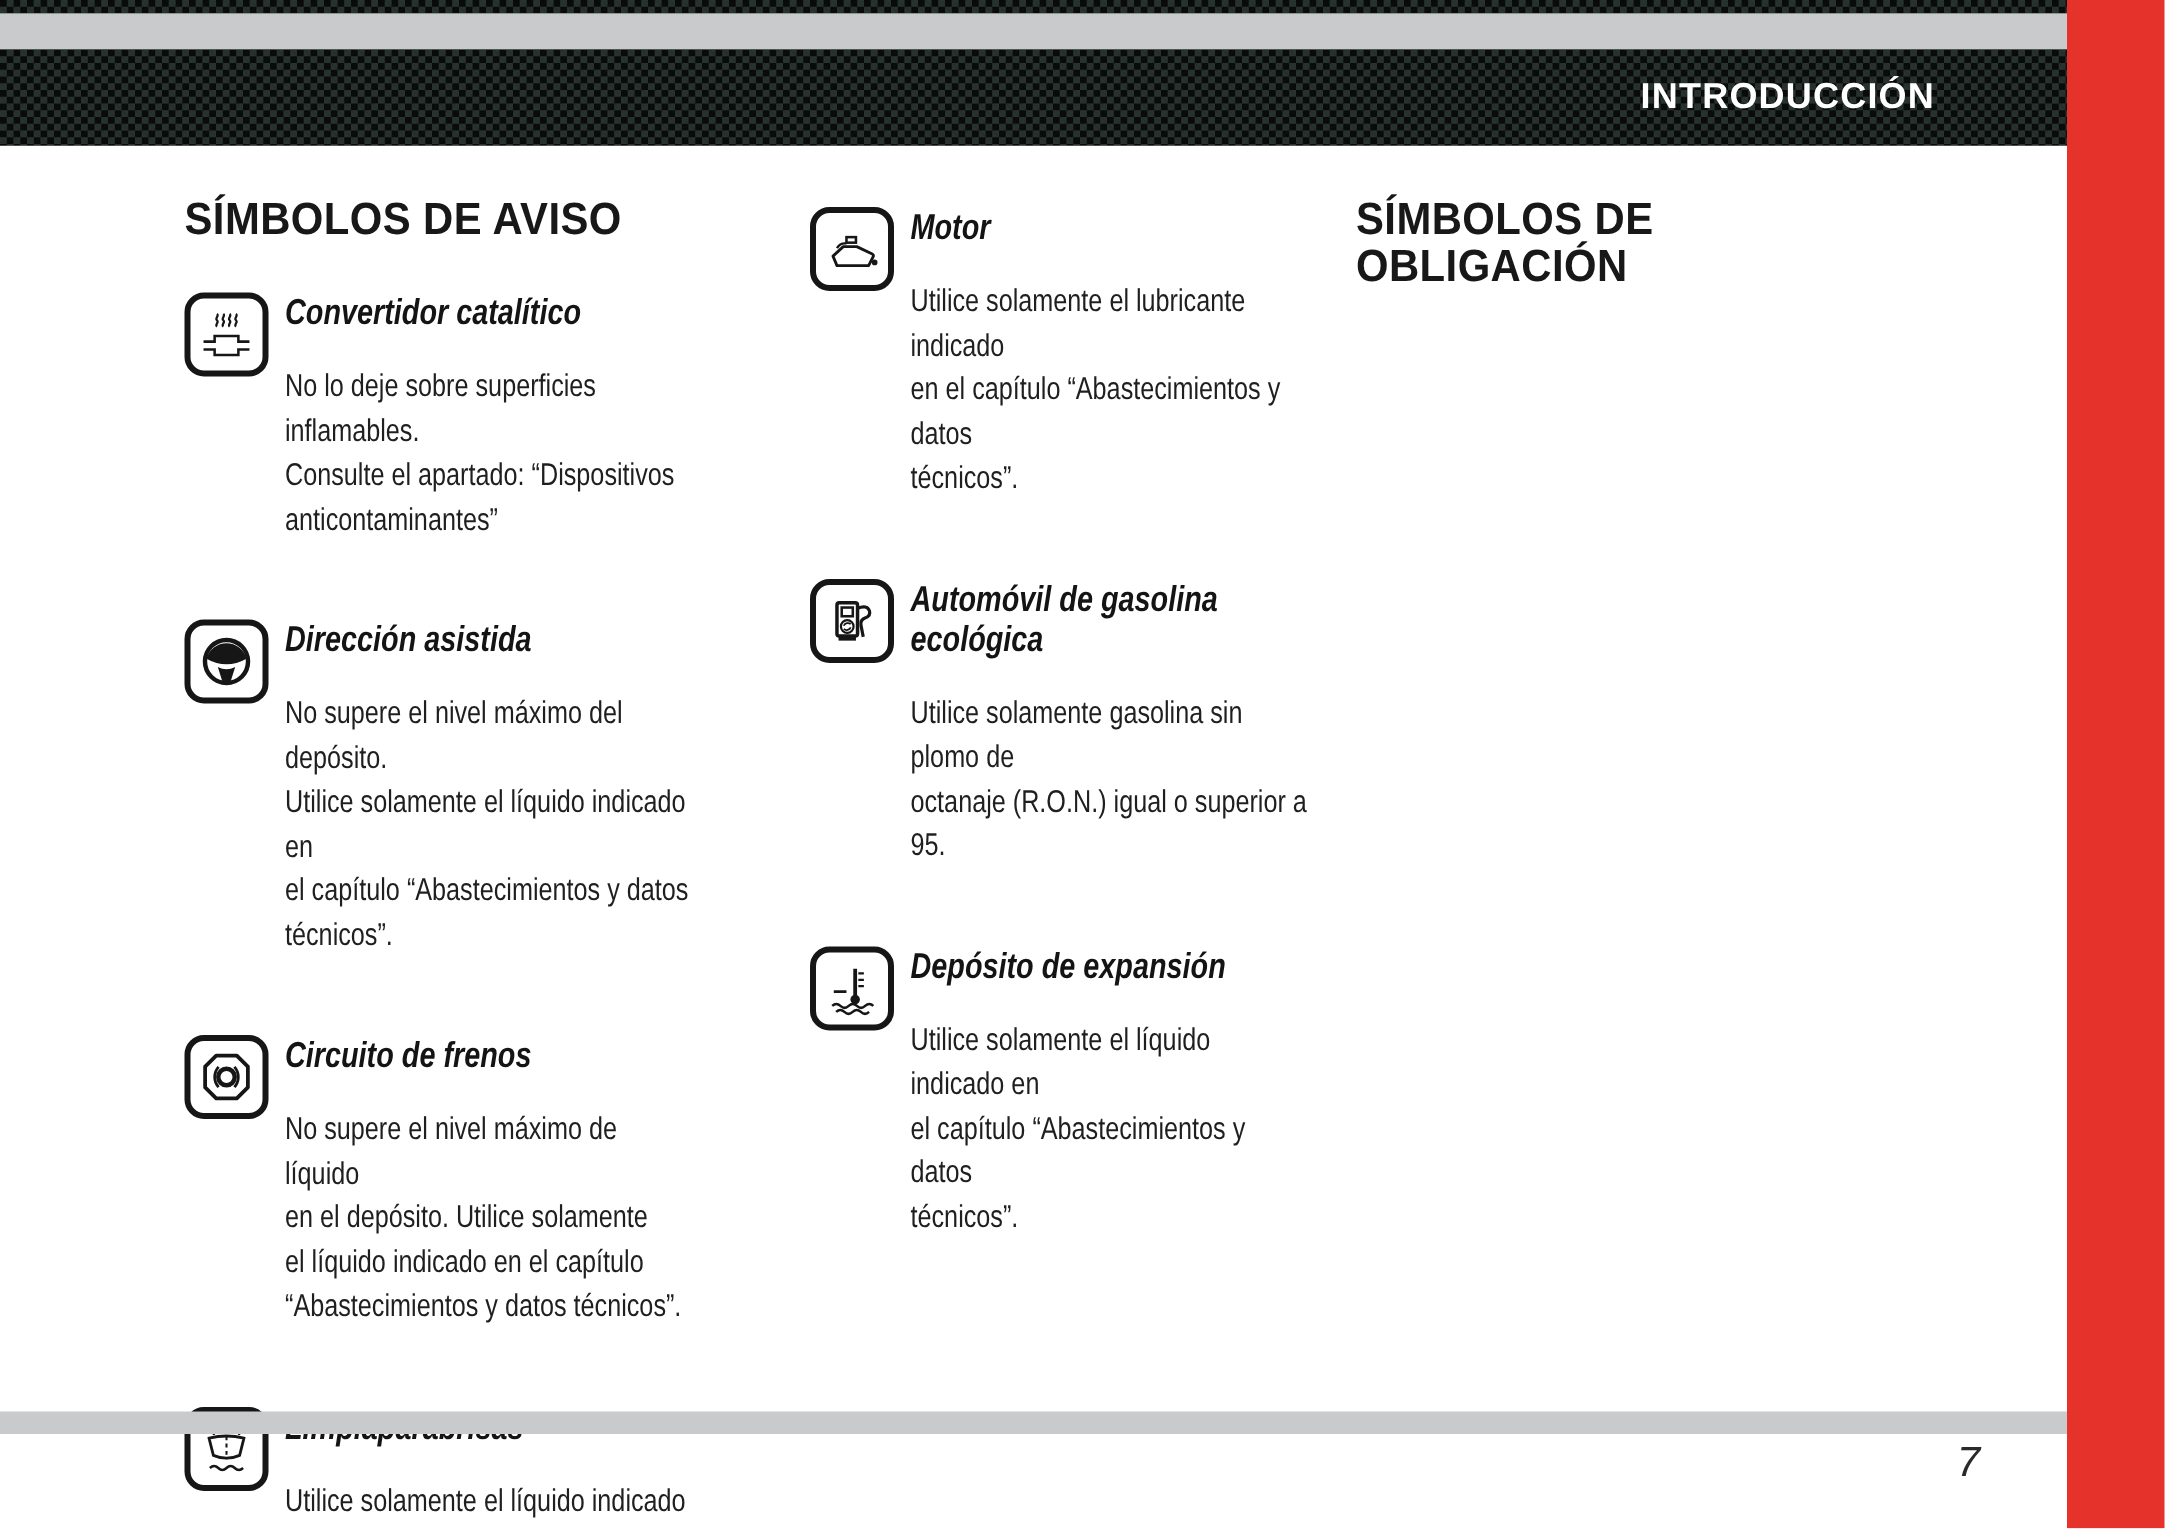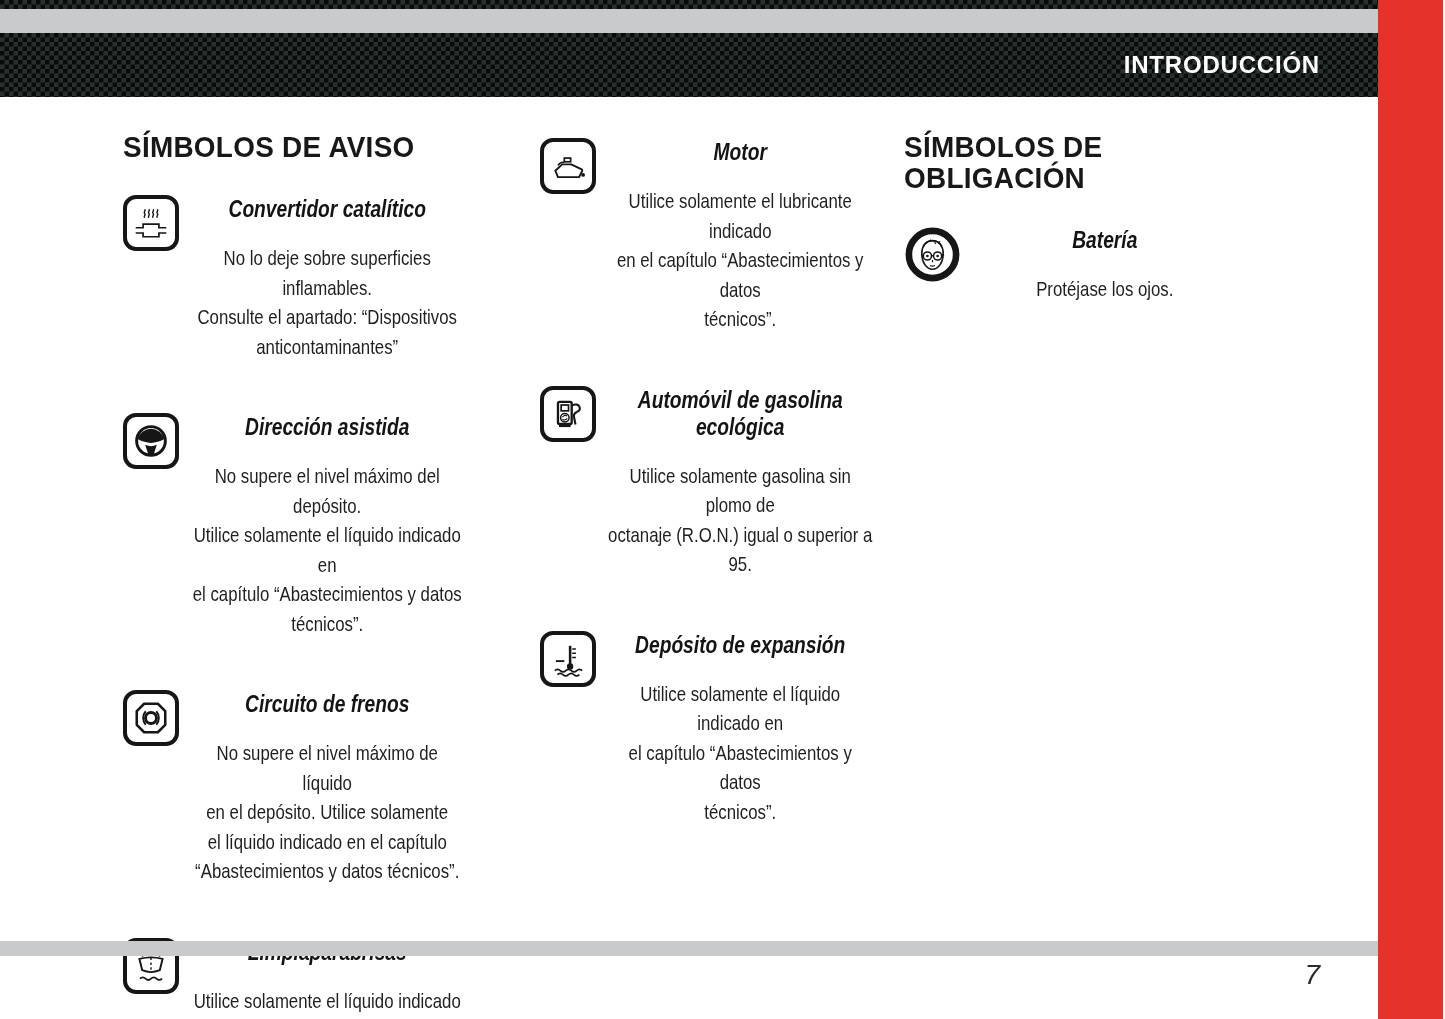--- a/index.html
+++ b/index.html
@@ -18,38 +18,38 @@
     background-size:9px 9px;
     background-position:0 0,4.5px 4.5px,0 0,4.5px 4.5px;
   }
   .strip-top-thin{position:absolute;top:0;left:0;width:1378px;height:9px;}
   .gray-strip{position:absolute;left:0;width:1378px;background:#c8cacc;}
   .gray-top{top:9px;height:24px;}
   .gray-bottom{top:941px;height:15px;}
   .header-band{
     position:absolute;top:33px;left:0;width:1378px;height:64px;
     display:flex;align-items:center;justify-content:flex-end;
-    padding-right:58px;box-sizing:border-box;
+    padding-right:88px;box-sizing:border-box;
   }
   .header-title{
     color:#ffffff;font-weight:700;font-size:24px;letter-spacing:.8px;
   }
   .red-bar{position:absolute;top:0;left:1378px;width:65px;height:1019px;background:#e5322b;}
 
   
   .col{position:absolute;}
   .col1{left:123px;top:131px;width:410px;}
   .col2{left:540px;top:138px;width:400px;}
   .col3{left:904px;top:131px;width:400px;}
   .section-heading{
     font-weight:900;font-size:30px;line-height:31px;color:#181818;
     letter-spacing:.3px;margin:0 0 33px 0;white-space:pre-line;
     transform:scaleX(.93);transform-origin:left top;
   }
-  .item{display:flex;align-items:flex-start;margin-bottom:31px;text-align:center;}
+  .item{display:flex;align-items:flex-start;margin-bottom:31px;}
   .icon-frame{
     width:48px;height:48px;flex:none;background:#fff;
     border:4.5px solid #161616;border-radius:13px;
     display:flex;align-items:center;justify-content:center;
   }
   .icon-circle{width:57px;height:57px;flex:none;}
   .item-body{margin-left:11px;transform:scaleX(.8);transform-origin:left top;width:450px;}
   .item-title{
     font-style:italic;font-weight:700;font-size:24px;line-height:27px;
     color:#141414;margin:0 0 4px 0;
@@ -212,38 +212,18 @@
 el capítulo “Abastecimientos y datos
 técnicos”.</p>
       </div>
     </div>
   </div>
 
   <div class="col col3">
     <h1 class="section-heading">SÍMBOLOS DE
 OBLIGACIÓN</h1>
 
-    <div class="item">
-      <div class="icon-circle">
-        <svg width="57" height="57" viewBox="0 0 56 56">
-          <circle class="s" stroke-width="6.5" cx="28" cy="28" r="23.2"></circle>
-          <path class="s" stroke-width="1.6" d="M28 14.5c7 0 10.5 5.5 10.5 12.5c0 8.5-4.5 15.5-10.5 15.5c-6 0-10.5-7-10.5-15.5c0-7 3.5-12.5 10.5-12.5z"></path>
-          <path class="s" stroke-width="1.4" d="M19 20q2.5-5.5 9-5.8q6.5.3 9 5.8"></path>
-          <path class="s" stroke-width="1.1" d="M21.5 17.5l2-2.4M25 15.6l1.2-2.2M30 15.4l1.2 2.2M33.5 17.2l2-2"></path>
-          <circle class="s" stroke-width="1.5" cx="23" cy="29.5" r="4"></circle>
-          <circle class="s" stroke-width="1.5" cx="33" cy="29.5" r="4"></circle>
-          <circle fill="#161616" cx="23" cy="29.5" r="1.3"></circle>
-          <circle fill="#161616" cx="33" cy="29.5" r="1.3"></circle>
-          <path class="s" stroke-width="1.4" d="M27 29.3h2M19 29l-2.3-1M37 29l2.3-1"></path>
-          <path class="s" stroke-width="1.2" d="M28 33.5v2.2M25.6 38.8q2.4 1.4 4.8 0"></path>
-        </svg>
-      </div>
-      <div class="item-body">
-        <p class="item-title">Batería</p>
-        <p class="item-text">Protéjase los ojos.</p>
-      </div>
-    </div>
   </div>
 
   <div class="gray-strip gray-bottom"></div>
   <div class="page-number">7</div>
 
 </div>
 
 </body></html>

